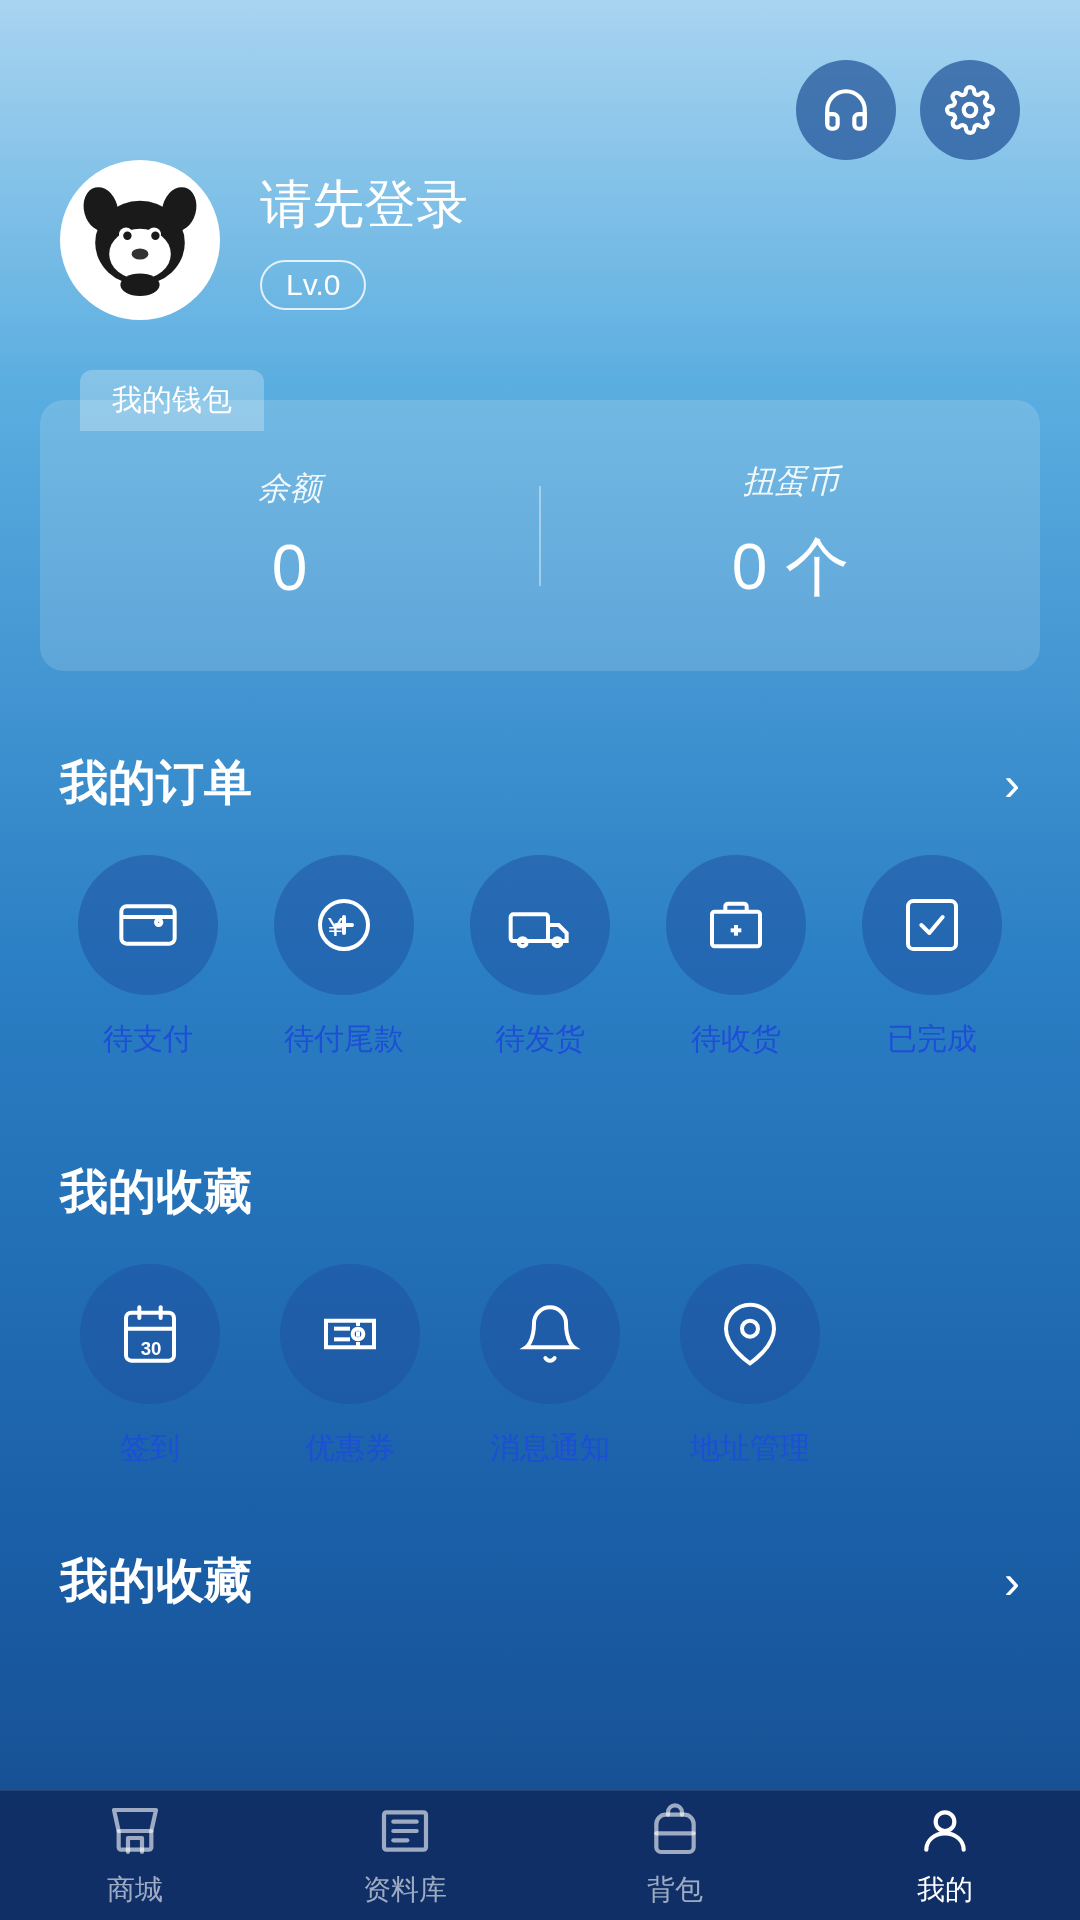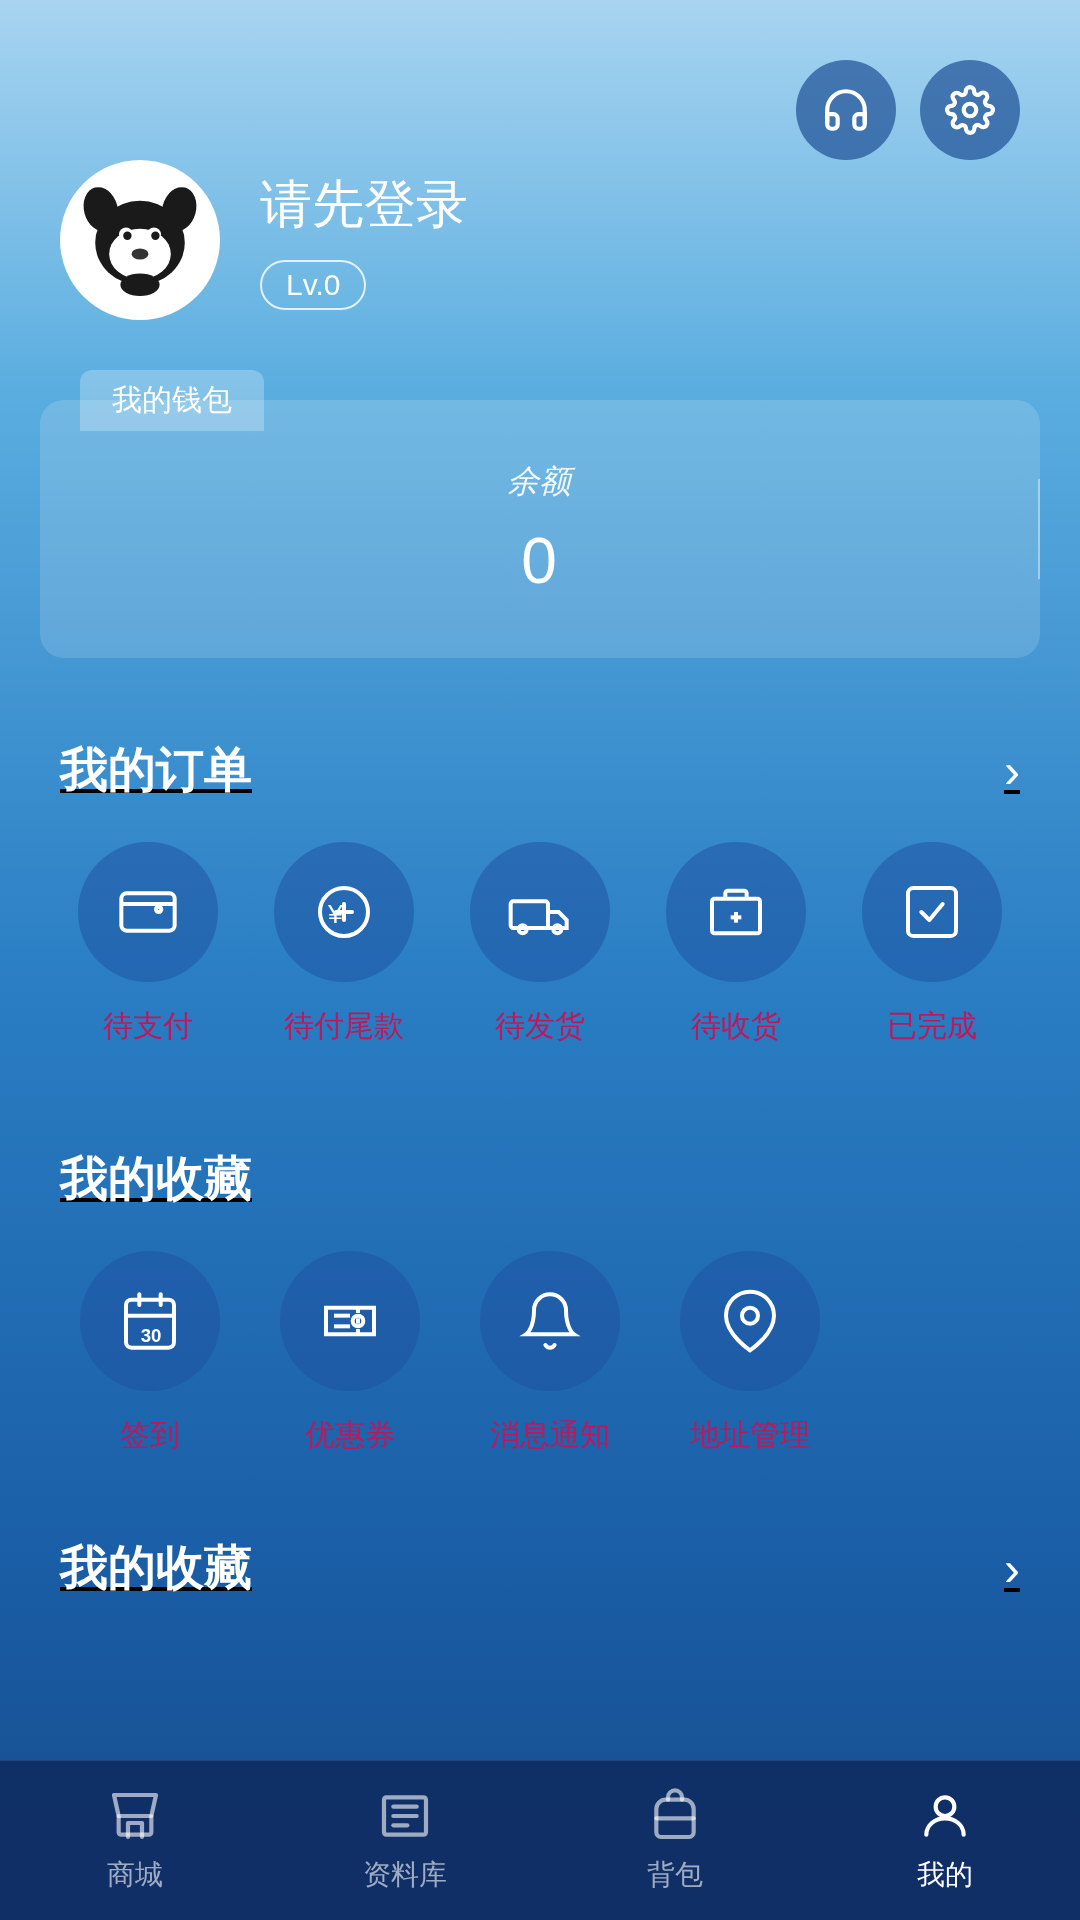--- a/index.html
+++ b/index.html
@@ -145,21 +145,20 @@
 
     .section {
       padding: 40px 60px 20px 60px;
     }
 
     .section-header {
       display: flex;
       align-items: center;
       justify-content: space-between;
       margin-bottom: 40px;
-      text-decoration: underline;
     }
 
     .section-title {
       font-size: 48px;
       font-weight: 600;
       color: white;
     }
 
     .chevron-right {
       color: white;
@@ -196,29 +195,29 @@
     .icon-circle svg {
       width: 64px;
       height: 64px;
       fill: none;
       stroke: white;
       stroke-width: 1.5;
     }
 
     .icon-label {
       font-size: 30px;
-      color: #be185d;
+      color: #1d4ed8;
       text-align: center;
     }
 
     .bottom-nav {
       position: fixed;
       bottom: 0;
       width: 1080px;
-      height: 160px;
+      height: 130px;
       background: rgba(15, 45, 100, 0.95);
       display: flex;
       align-items: center;
       justify-content: space-around;
       border-top: 1px solid rgba(255,255,255,0.1);
     }
 
     .nav-item {
       display: flex;
       flex-direction: column;
@@ -313,20 +312,24 @@
   </div>
 
   <div class="wallet-section">
     <div class="wallet-tag">我的钱包</div>
     <div class="wallet-content">
       <div class="wallet-item">
         <span class="wallet-label">余额</span>
         <span class="wallet-value">0</span>
       </div>
       <div class="wallet-divider"></div>
+      <div class="wallet-item">
+        <span class="wallet-label">扭蛋币</span>
+        <span class="wallet-value">0 个</span>
+      </div>
     </div>
   </div>
 
   <div class="section">
     <div class="section-header">
       <span class="section-title">我的订单</span>
       <span class="chevron-right">›</span>
     </div>
     <div class="icon-grid">
 

